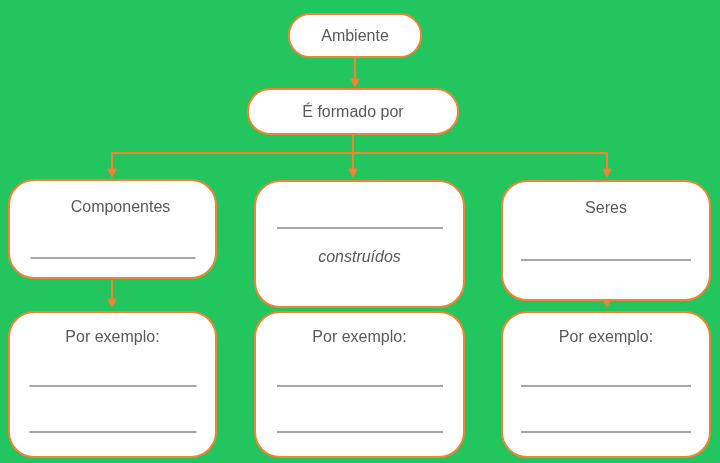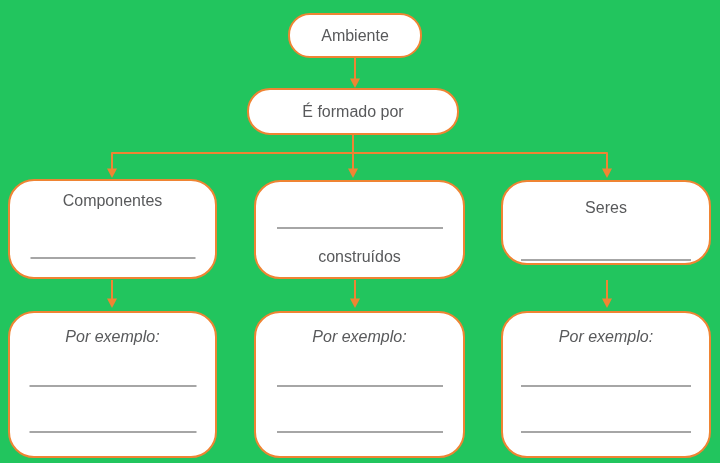--- a/index.html
+++ b/index.html
@@ -49,34 +49,34 @@
     text-align: center; font-size: 16px;
     color: var(--text);
   }
   .blank-line {
     position: absolute; left: 50%;
     transform: translateX(-50%);
     height: 2px; background: var(--blank);
   }
   
   .card-componentes { left: 8px;   top: 179px; width: 209px; height: 100px; }
-  .card-construidos { left: 254px; top: 180px; width: 211px; height: 99px;  }
-  .card-seres       { left: 501px; top: 180px; width: 210px; height: 85px;  }
-  .card-componentes .card-label { top: 11px; }
+  .card-construidos { left: 254px; top: 180px; width: 211px; height: 128px; font-style: italic;  }
+  .card-seres       { left: 501px; top: 180px; width: 210px; height: 121px;  }
+  .card-componentes .card-label { top: 17px; margin-left: 8px; }
   .card-componentes .blank-line { top: 76px; width: 165px; }
   .card-construidos .blank-line { top: 45px; width: 166px; }
   .card-construidos .card-label { top: 66px; }
   .card-seres .card-label { top: 17px; }
   .card-seres .blank-line { top: 77px; width: 170px; }
   
   .ex-card { top: 311px; height: 147px; }
   .ex-1 { left: 8px;   width: 209px; }
   .ex-2 { left: 254px; width: 211px; }
   .ex-3 { left: 501px; width: 210px; }
-  .ex-card .card-label { top: 15px; font-style: italic; }
+  .ex-card .card-label { top: 15px; }
   .ex-card .line-1 { top: 72px; }
   .ex-card .line-2 { top: 118px; }
   .ex-1 .blank-line { width: 167px; }
   .ex-2 .blank-line { width: 166px; }
   .ex-3 .blank-line { width: 170px; }
 </style>
 </head>
 <body>
 
 <div class="canvas">

